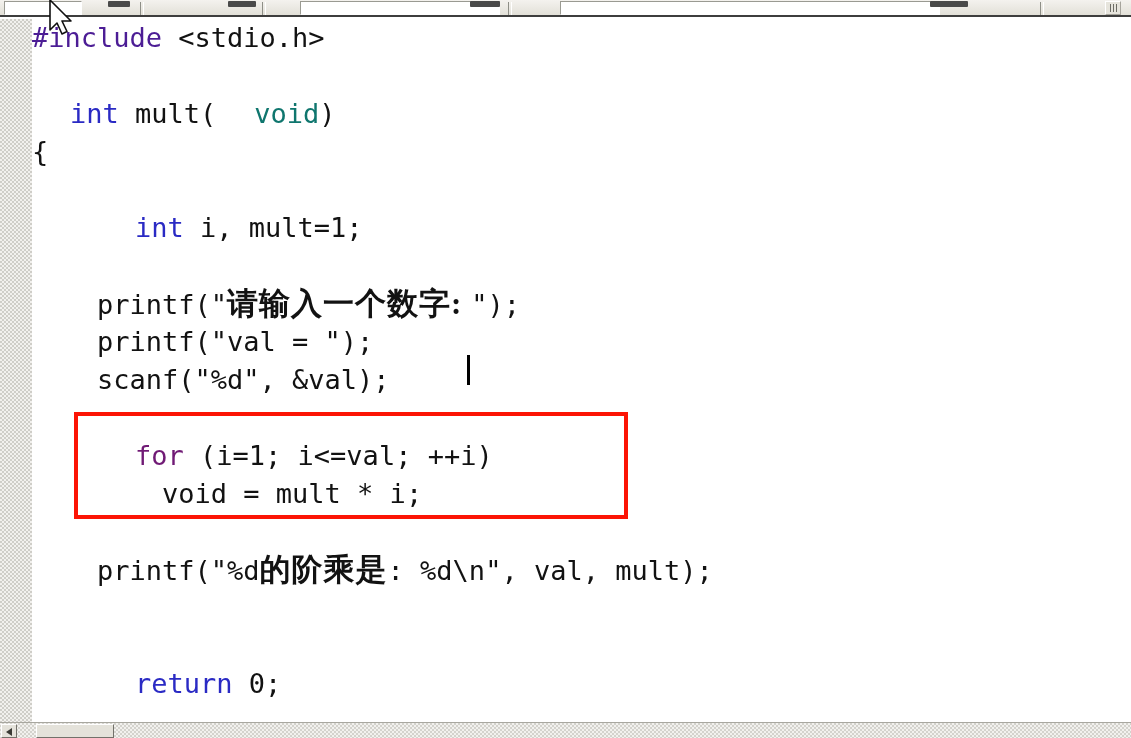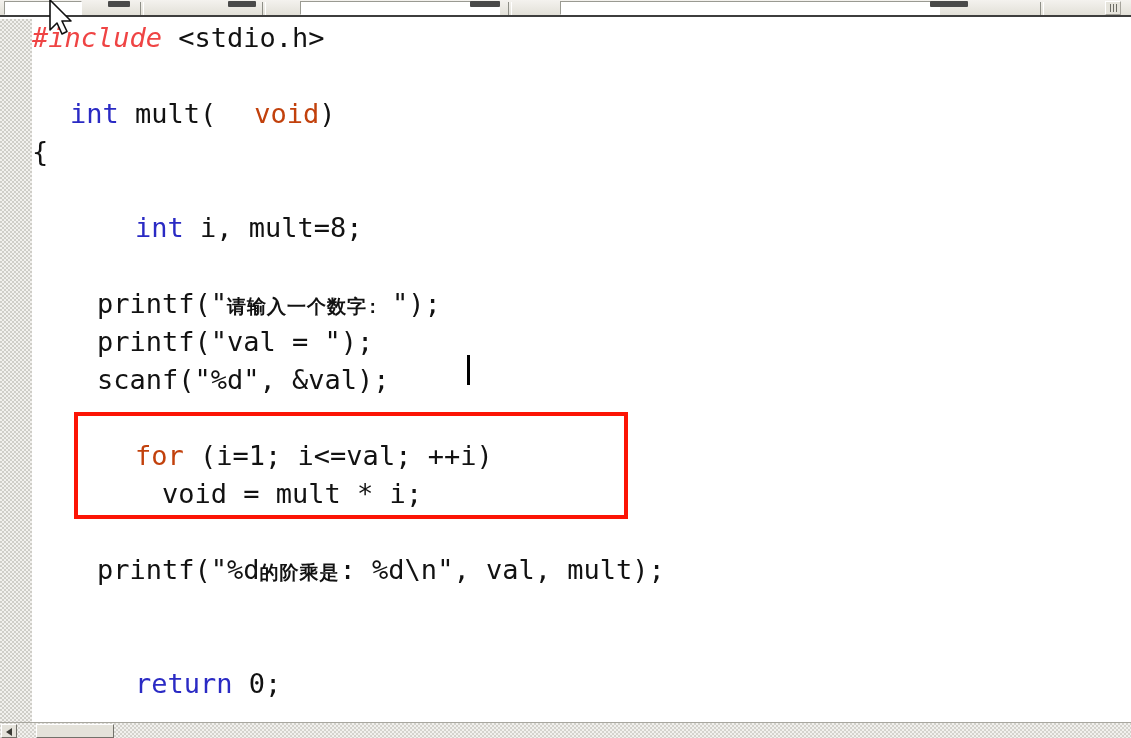--- a/index.html
+++ b/index.html
@@ -112,23 +112,23 @@
     letter-spacing: 0px;
   }
   .ln {
     height: 38px;
     white-space: pre;
     display: block;
   }
   .kw   { color: #2a2ac4; margin-left: 38px; }
   .pp   { color: #2a2ac4; }
   .cjk  {
-    font-family: Liberation Mono, monospace;
+    font-family: Liberation Serif, serif;
     font-weight: bold;
-    font-size: 19px;
+    font-size: 31px;
     letter-spacing: 1px;
   }
 
   
   #caret {
     position: absolute;
     left: 467px;
     top: 355px;
     width: 3px;
     height: 30px;
@@ -223,32 +223,32 @@
     <div id="tb-grip">
       <i style="left:4px"></i>
         <i style="left:7px"></i>
         <i style="left:10px"></i>
     </div>
   </div>
 
   <div id="gutter"></div>
 
   <div id="editor">
-    <pre id="code" style="color: rgb(18, 18, 18); font-size: 27px; line-height: 38px;"><span class="ln"><span class="pp" style="color: #ef4444; font-style: italic;">#include</span><span> &lt;stdio.h&gt;</span>
-</span><span class="ln"><span></span>
-</span><span class="ln"><span class="kw" style="color: rgb(42, 42, 196);">int</span><span> mult(</span><span class="kw" style="color: #c2410c;">void</span><span>)</span>
+    <pre id="code" style="color: rgb(18, 18, 18); font-size: 27px; line-height: 38px;"><span class="ln"><span class="pp" style="color: #4c1d95;">#include</span><span> &lt;stdio.h&gt;</span>
+</span><span class="ln"><span></span>
+</span><span class="ln"><span class="kw" style="color: rgb(42, 42, 196);">int</span><span> mult(</span><span class="kw" style="color: #0f766e;">void</span><span>)</span>
 </span><span class="ln"><span>{</span>
 </span><span class="ln"><span></span>
-</span><span class="ln">    <span class="kw" style="color: rgb(42, 42, 196);">int</span><span> i, mult=8;</span>
+</span><span class="ln">    <span class="kw" style="color: rgb(42, 42, 196);">int</span><span> i, mult=1;</span>
 </span><span class="ln"><span></span>
 </span><span class="ln">    <span>printf("</span><span class="cjk">请输入一个数字: </span><span>");</span>
 </span><span class="ln">    <span>printf("val = ");</span>
 </span><span class="ln">    <span>scanf("%d", &amp;val);</span>
 </span><span class="ln"><span></span>
-</span><span class="ln">    <span class="kw" style="color: #c2410c;">for</span><span> (i=1; i&lt;=val; ++i)</span>
+</span><span class="ln">    <span class="kw" style="color: #701a75;">for</span><span> (i=1; i&lt;=val; ++i)</span>
 </span><span class="ln">        <span>void = mult * i;</span>
 </span><span class="ln"><span></span>
 </span><span class="ln">    <span>printf("%d</span><span class="cjk">的阶乘是</span><span>: %d\n", val, mult);</span>
 </span><span class="ln"><span></span>
 </span><span class="ln"><span></span>
 </span><span class="ln">    <span class="kw" style="color: rgb(42, 42, 196);">return</span><span> 0;</span>
 </span></pre>
   </div>
 
   <div id="caret"></div>

